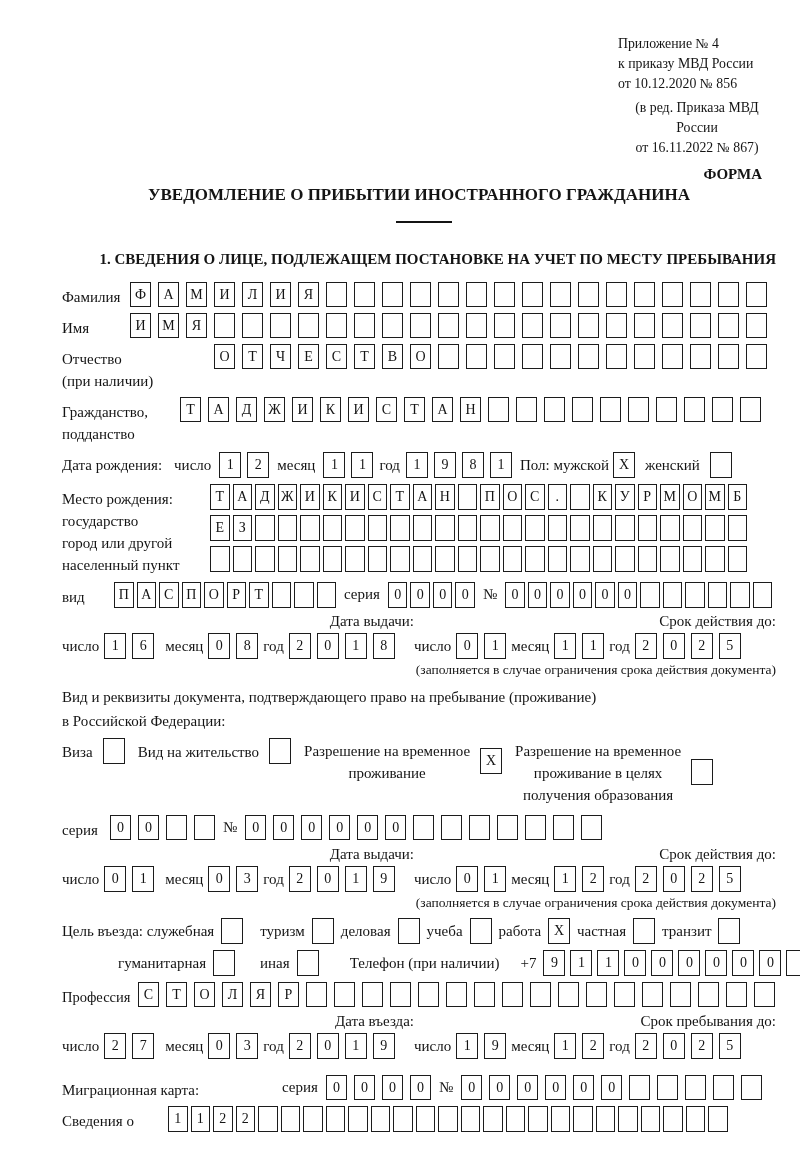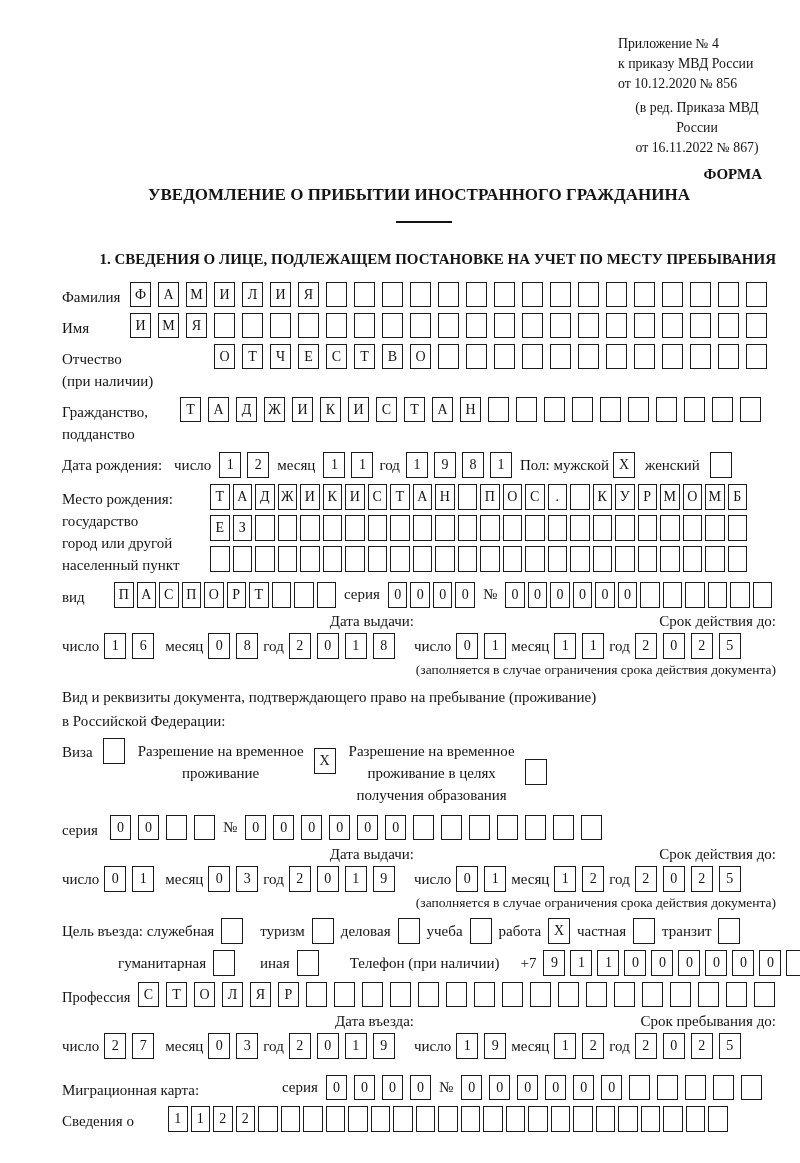--- a/index.html
+++ b/index.html
@@ -413,20 +413,28 @@
     <div class="opt">
       <div class="opt-label">
         <div>Виза</div>
       </div>
       <div class="cells cb">
           <span class="cell"></span>
         </div>
     </div>
     <div class="opt">
       <div class="opt-label">
+        <div>Вид на жительство</div>
+      </div>
+      <div class="cells cb">
+          <span class="cell"></span>
+        </div>
+    </div>
+    <div class="opt">
+      <div class="opt-label">
         <div>Разрешение на временное</div>
         <div>проживание</div>
       </div>
       <div class="cells cb">
           <span class="cell">X</span>
         </div>
     </div>
     <div class="opt">
       <div class="opt-label">
         <div>Разрешение на временное</div>

